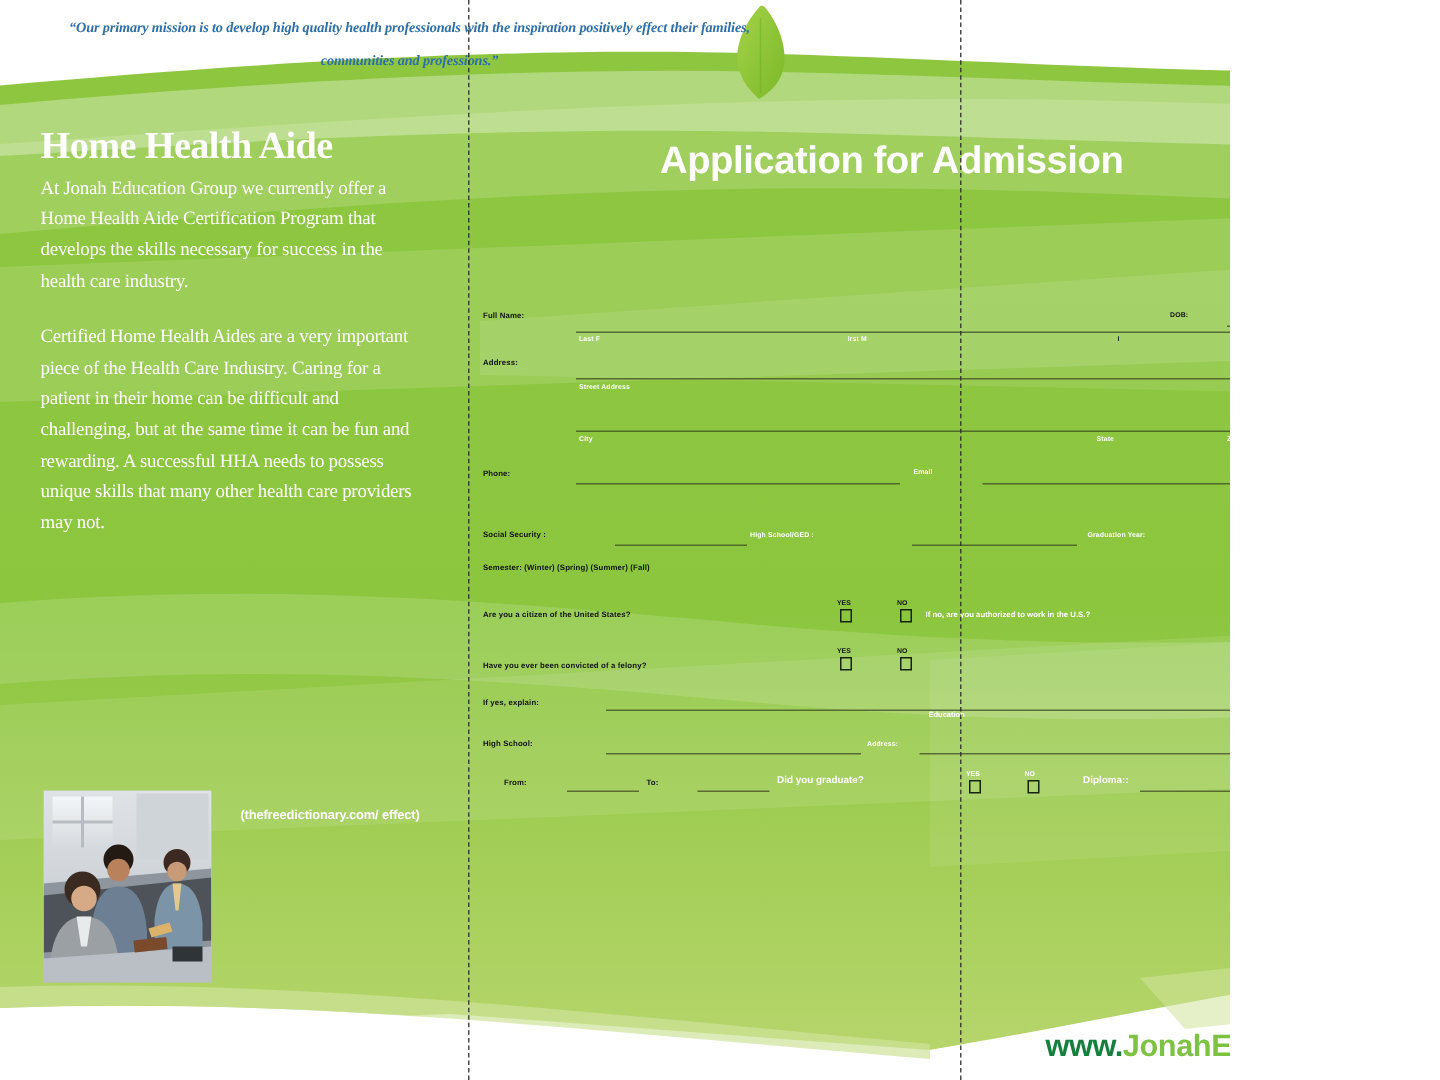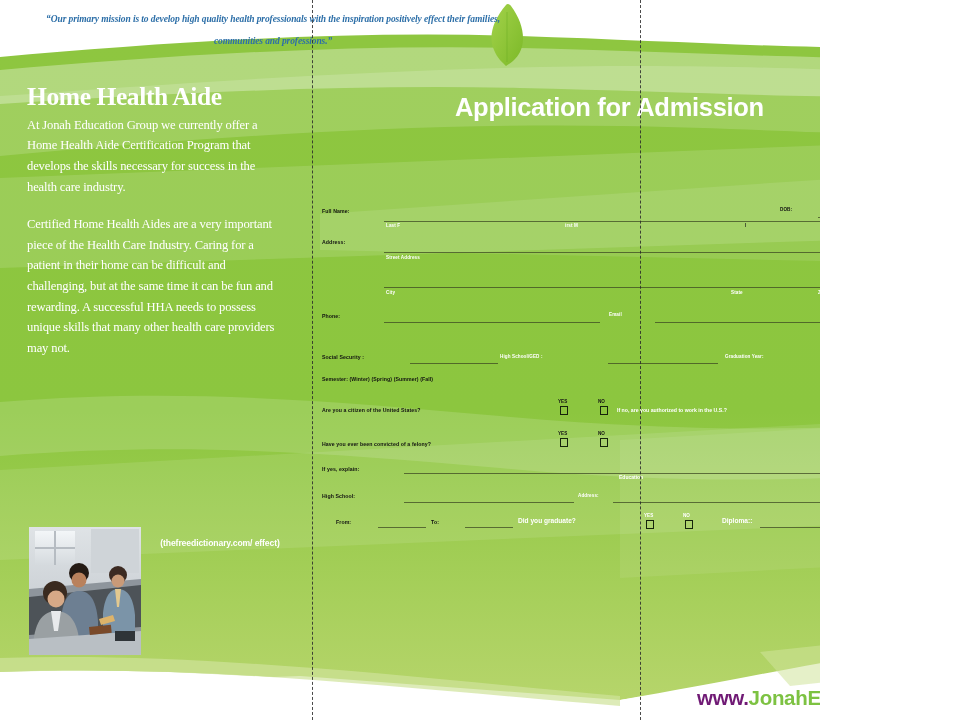--- a/index.html
+++ b/index.html
@@ -62,21 +62,21 @@
   
   .pullquote{
     position:absolute;left:152px;top:530px;width:136px;
     text-align:center;color:#ffffff;font-weight:bold;
     font-size:10.6px;line-height:23px;letter-spacing:-.1px;
   }
   .pullquote .src{font-size:8.6px;line-height:26px;display:block;}
 
   
   .form-title{
-    position:absolute;left:455px;top:93px;
+    position:absolute;left:440px;top:93px;
     color:#ffffff;font-weight:bold;font-size:25.5px;letter-spacing:-.3px;
   }
 
   
   .form{position:absolute;left:0;top:0;width:960px;height:720px;}
   .form .lbl{
     position:absolute;color:#111111;font-size:5.2px;font-weight:bold;
     white-space:nowrap;letter-spacing:.1px;
   }
   .form .sub{
@@ -105,21 +105,21 @@
   }
   .form .bigq{
     position:absolute;color:#ffffff;font-size:6.6px;font-weight:bold;white-space:nowrap;
   }
 
   
   .url{
     position:absolute;left:697px;top:686px;
     font-size:20.5px;font-weight:bold;letter-spacing:-.3px;
   }
-  .url .b{color:#701a75;}
+  .url .b{color:#15803d;}
   .url .g{color:#7dc242;}
 </style>
 </head>
 <body>
 
 <div id="stage">
 
   <svg class="bg-svg" viewBox="0 0 960 720" aria-hidden="true">
     <defs>
       <linearGradient id="gmain" x1="0" y1="0" x2="0" y2="1">

